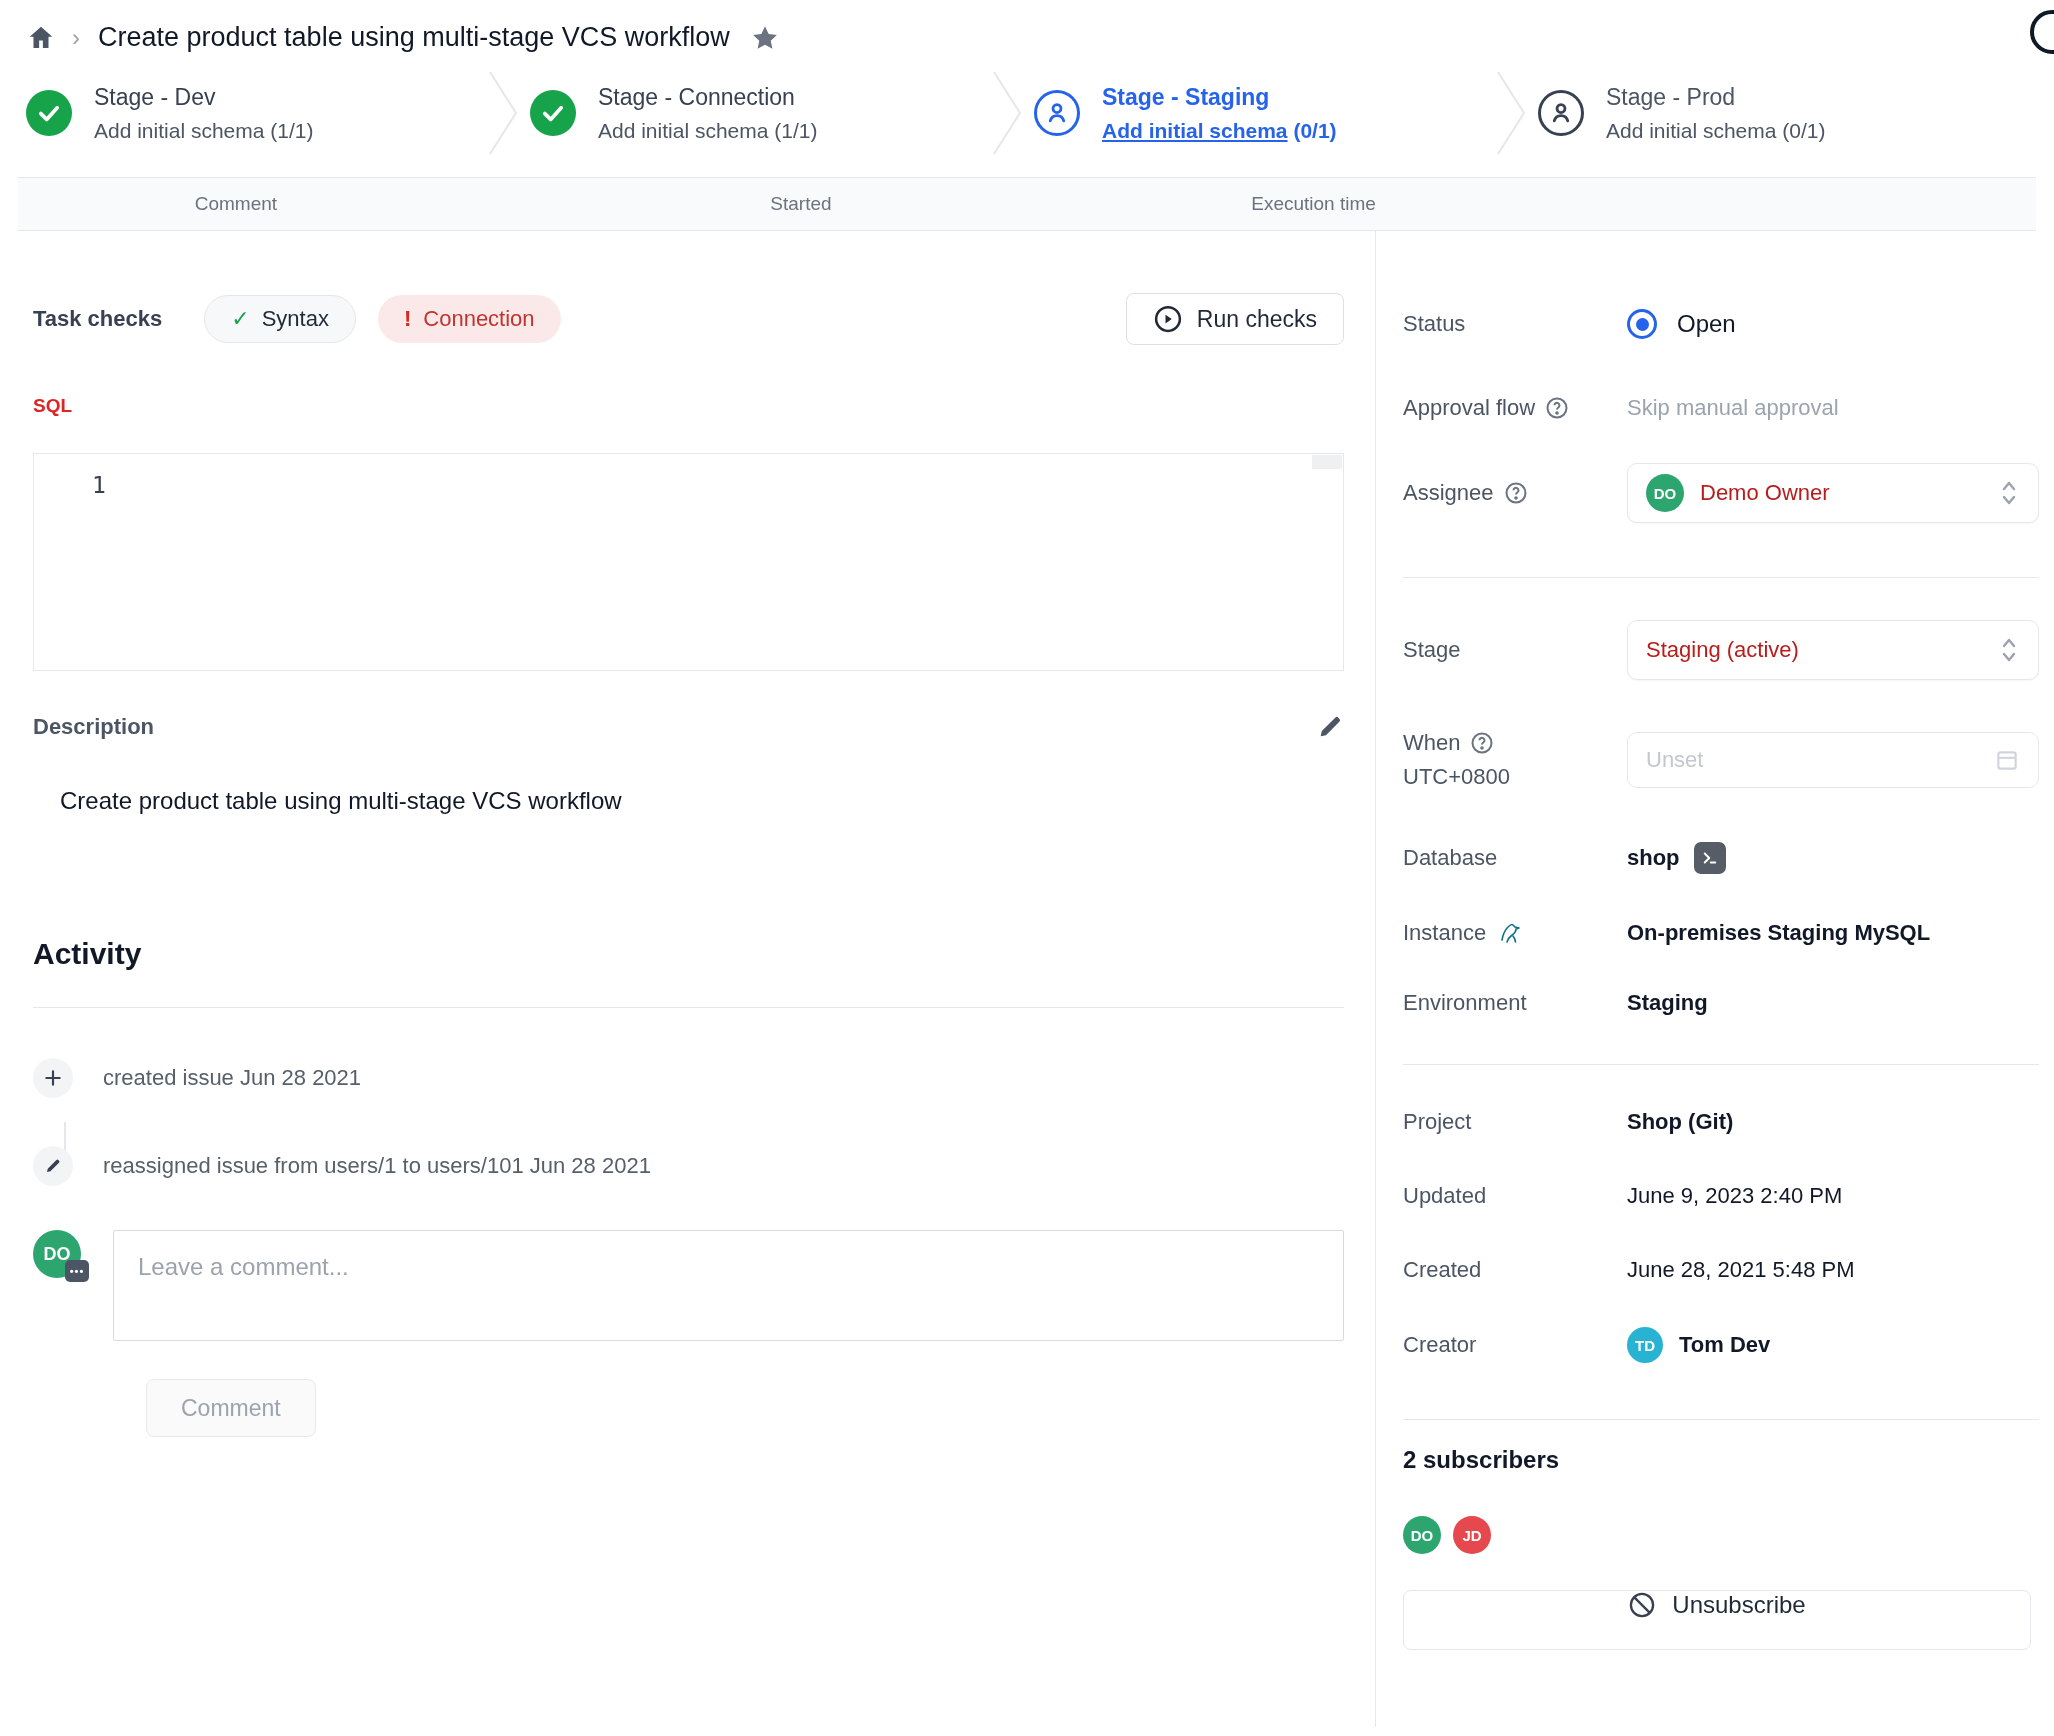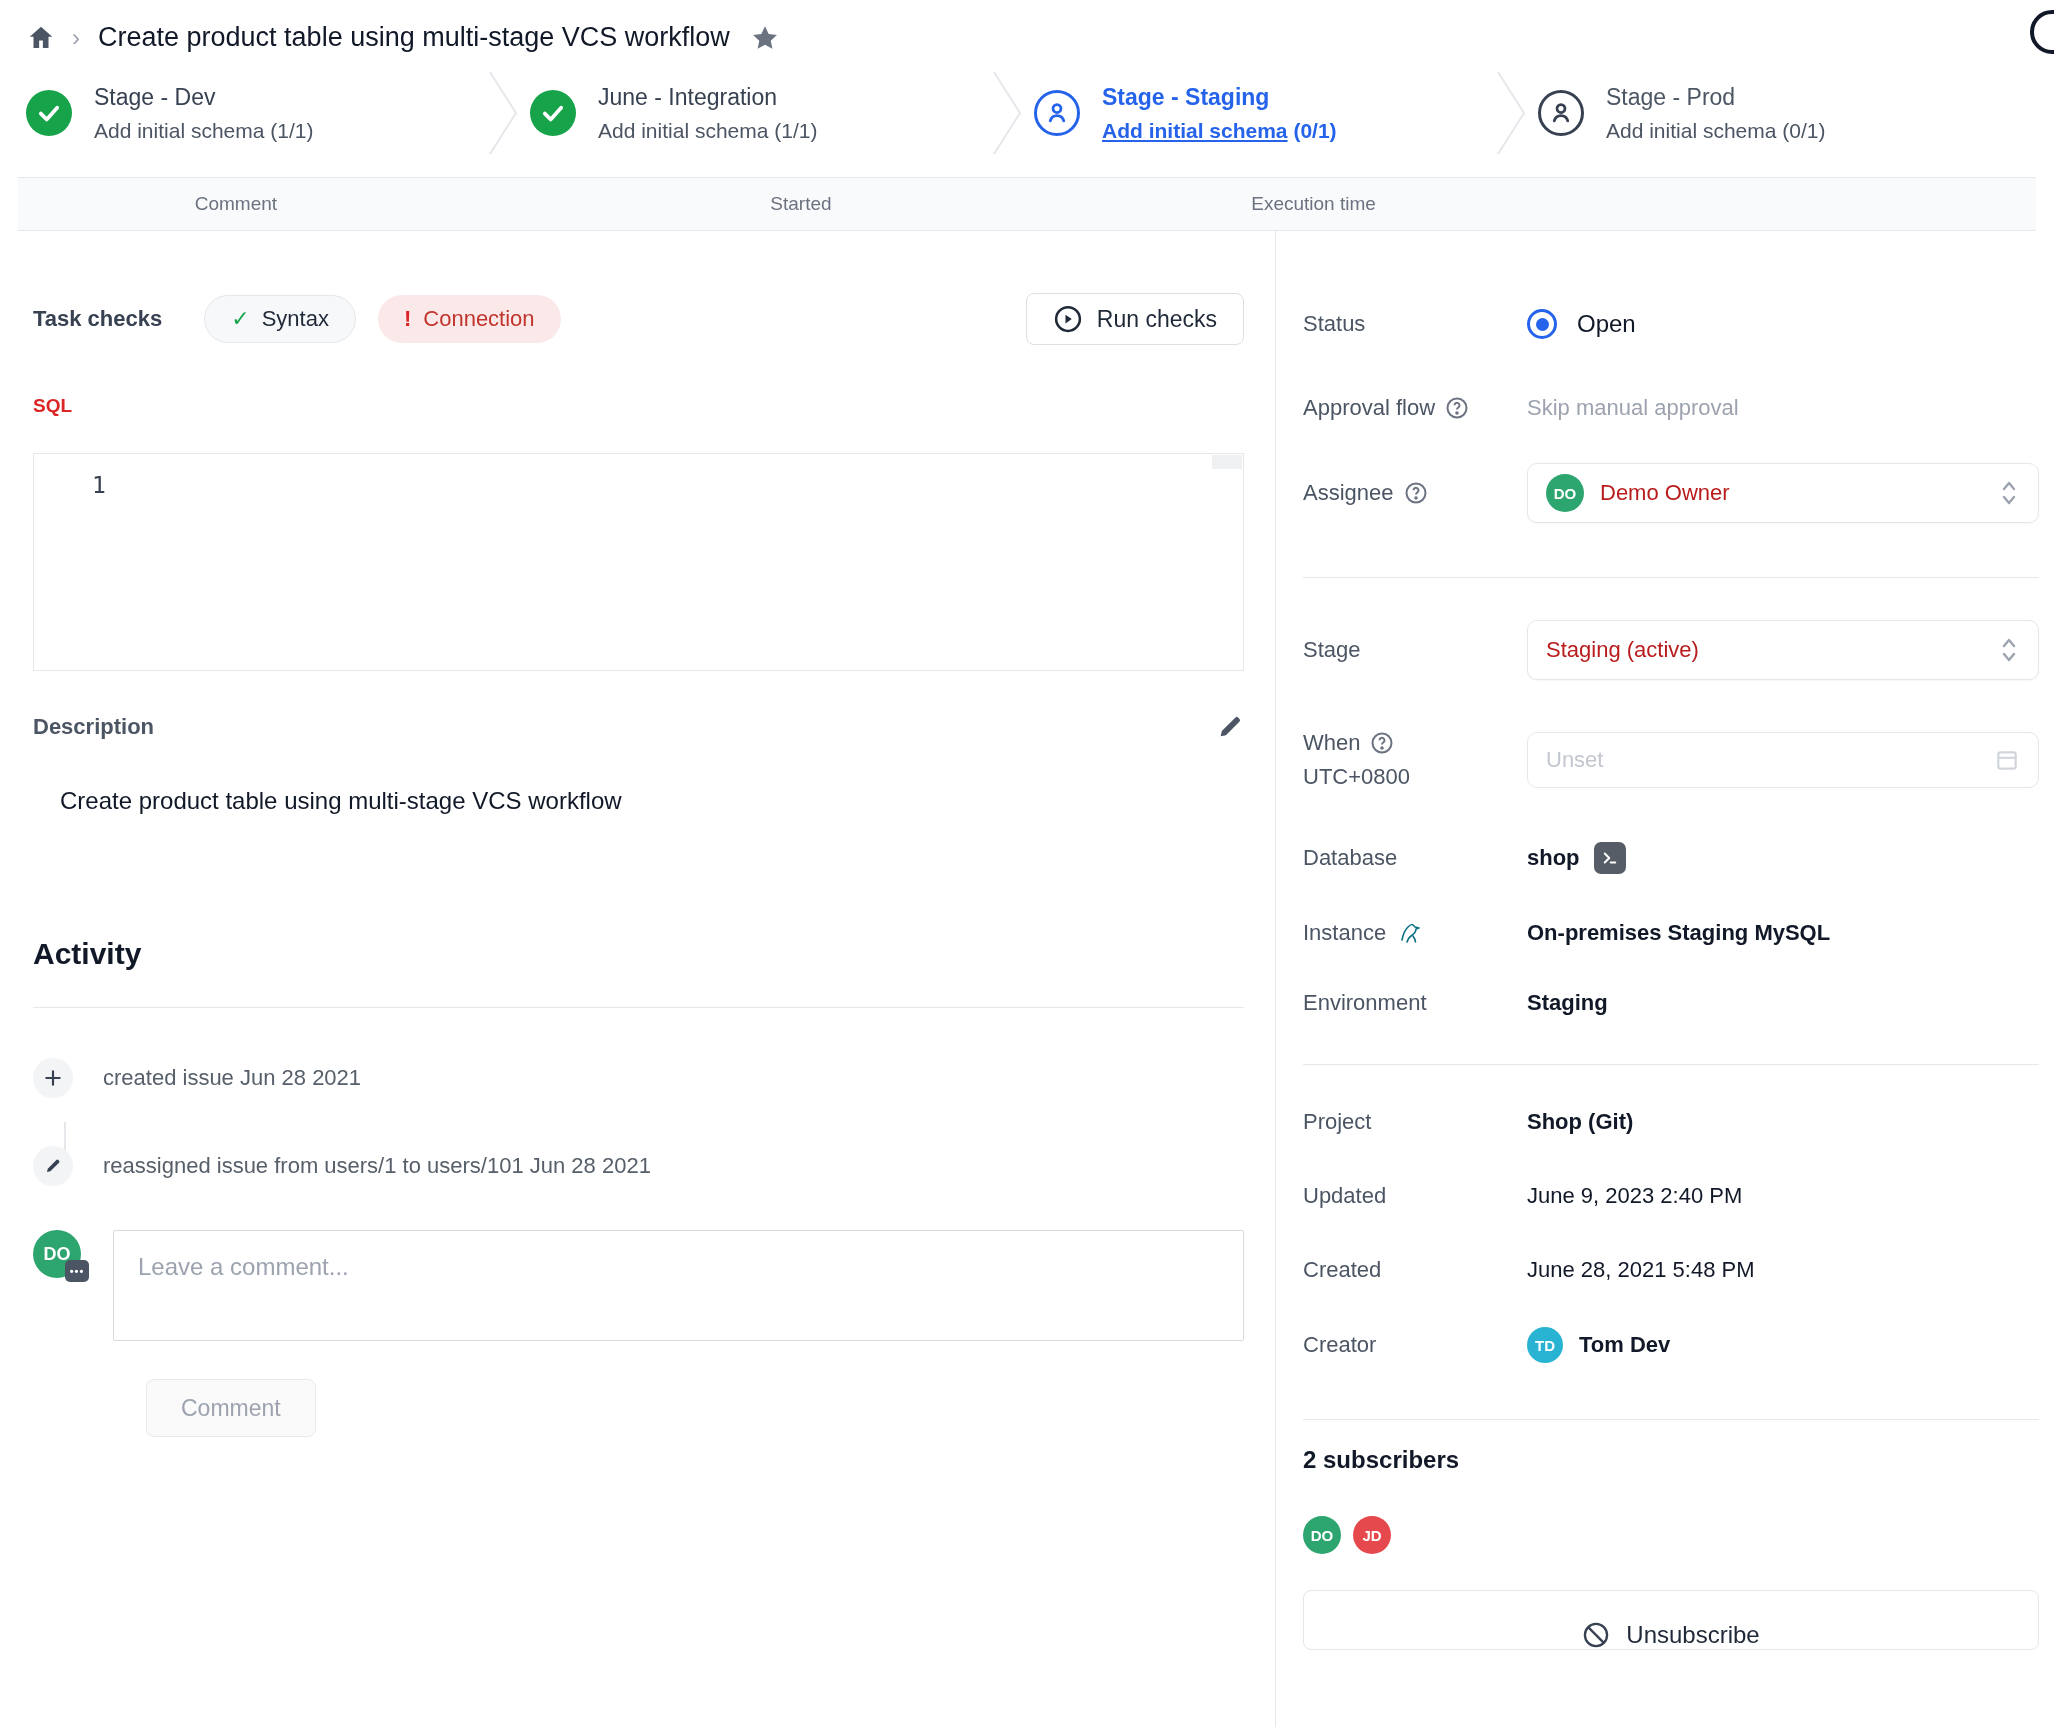--- a/index.html
+++ b/index.html
@@ -119,22 +119,22 @@
   .when-box { flex:1; height:56px; border:1px solid #e5e7eb; border-radius:10px;
     display:flex; align-items:center; padding:0 18px; background:#fff; }
   .when-box .ph { font-size:22px; color:#c3c7cf; }
   .cal-ic { margin-left:auto; width:26px; height:26px; color:#d1d5db; }
   .term-ic { width:32px; height:32px; background:#575d66; border-radius:7px; color:#fff;
     display:flex; align-items:center; justify-content:center; cursor:pointer; }
   .mysql-ic { width:30px; height:26px; color:#0b7285; }
   .sub-title { font-size:24px; font-weight:600; color:#111827; }
   .sub-avatars { display:flex; gap:12px; }
   .sub-av { width:38px; height:38px; font-size:15px; }
-  .unsub-btn { width:736px; height:60px; background:#fff; border:1px solid #e5e7eb;
-    border-radius:8px; display:flex; align-items:flex-end; justify-content:center; gap:16px;
+  .unsub-btn { width:628px; height:60px; background:#fff; border:1px solid #e5e7eb;
+    border-radius:8px; display:flex; align-items:flex-start; justify-content:center; gap:16px;
     font-size:24px; color:#1f2937; cursor:pointer; }
   .ban-ic { width:28px; height:28px; color:#374151; }
 </style>
 </head>
 <body>
 
 <div class="topbar">
   <svg class="home-ic" viewBox="0 0 24 24" fill="currentColor">
     <path d="M12 3l9 8h-3v9h-4.5v-6h-3v6H6v-9H3z"></path>
   </svg>
@@ -164,21 +164,21 @@
       <path d="M6 2 L32 43 L6 84" fill="none" stroke="#e5e7eb" stroke-width="2"></path>
     </svg>
 
   <div class="stage done">
     <span class="stage-ic done">
       <svg width="28" height="28" viewBox="0 0 24 24" fill="none" stroke="#fff" stroke-width="3.2" stroke-linecap="round" stroke-linejoin="round">
           <polyline points="5 12.5 10 17.5 19 7.5"></polyline>
         </svg>
     </span>
     <span>
-      <div class="stage-name">June - Integration</div>
+      <div class="stage-name">Stage - Connection</div>
       <div class="stage-task"><span class="task-link">Add initial schema</span> <span>(1/1)</span></div>
     </span>
   </div>
 
   <svg class="chev-sep" viewBox="0 0 40 86">
       <path d="M6 2 L32 43 L6 84" fill="none" stroke="#e5e7eb" stroke-width="2"></path>
     </svg>
 
   <div class="stage active">
     <span class="stage-ic person active">

